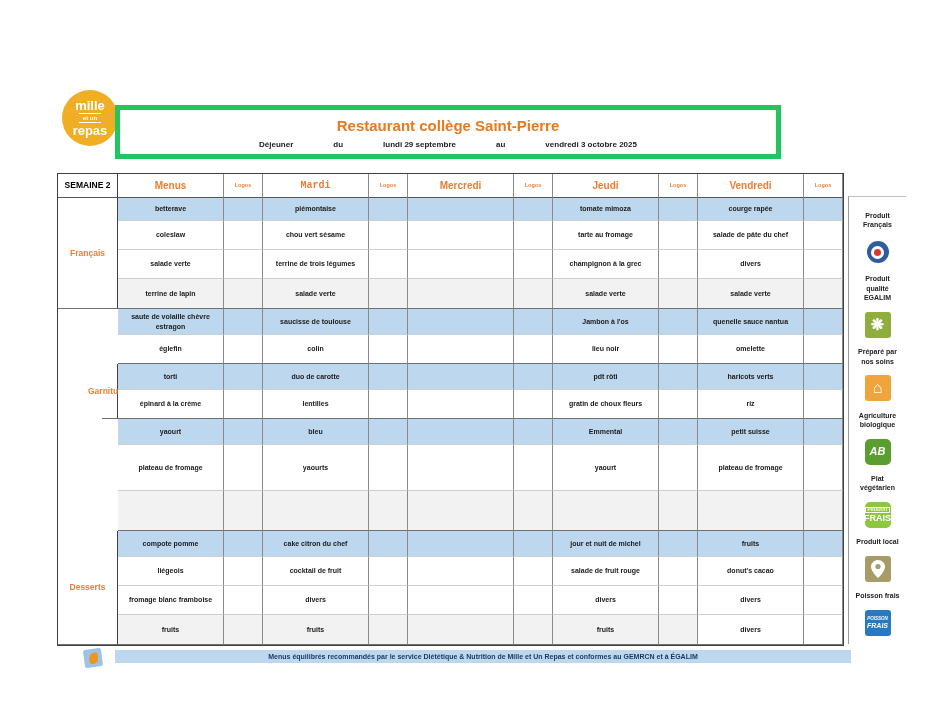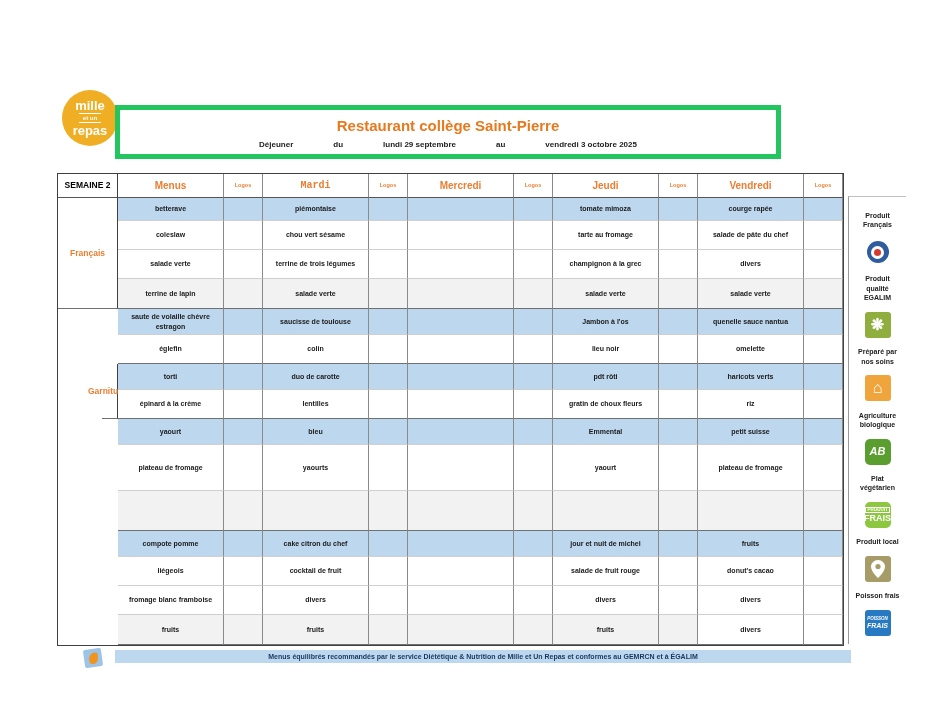--- a/index.html
+++ b/index.html
@@ -216,20 +216,21 @@
       <div class="tcell cell gray sec-end" style="grid-area: 12 / 2;"></div>
       <div class="tcell cell gray sec-end" style="grid-area: 12 / 3;"></div>
       <div class="tcell cell gray sec-end" style="grid-area: 12 / 4;"></div>
       <div class="tcell cell gray sec-end" style="grid-area: 12 / 5;"></div>
       <div class="tcell cell gray sec-end" style="grid-area: 12 / 6;"></div>
       <div class="tcell cell gray sec-end" style="grid-area: 12 / 7;"></div>
       <div class="tcell cell gray sec-end" style="grid-area: 12 / 8;"></div>
       <div class="tcell cell gray sec-end" style="grid-area: 12 / 9;"></div>
       <div class="tcell cell gray sec-end" style="grid-area: 12 / 10;"></div>
       <div class="tcell cell gray sec-end" style="grid-area: 12 / 11;"></div>
+      <div class="tcell section-label" style="grid-area: 13 / 1 / span 4; white-space: pre-line;">Desserts</div>
       <div class="tcell cell blue" style="grid-area: 13 / 2; white-space: pre-line;">compote pomme</div>
       <div class="tcell cell blue" style="grid-area: 13 / 3;"></div>
       <div class="tcell cell blue" style="grid-area: 13 / 4; white-space: pre-line;">cake citron du chef</div>
       <div class="tcell cell blue" style="grid-area: 13 / 5;"></div>
       <div class="tcell cell blue" style="grid-area: 13 / 6;"></div>
       <div class="tcell cell blue" style="grid-area: 13 / 7;"></div>
       <div class="tcell cell blue" style="grid-area: 13 / 8; white-space: pre-line;">jour et nuit de michel</div>
       <div class="tcell cell blue" style="grid-area: 13 / 9;"></div>
       <div class="tcell cell blue" style="grid-area: 13 / 10; white-space: pre-line;">fruits</div>
       <div class="tcell cell blue" style="grid-area: 13 / 11;"></div>

